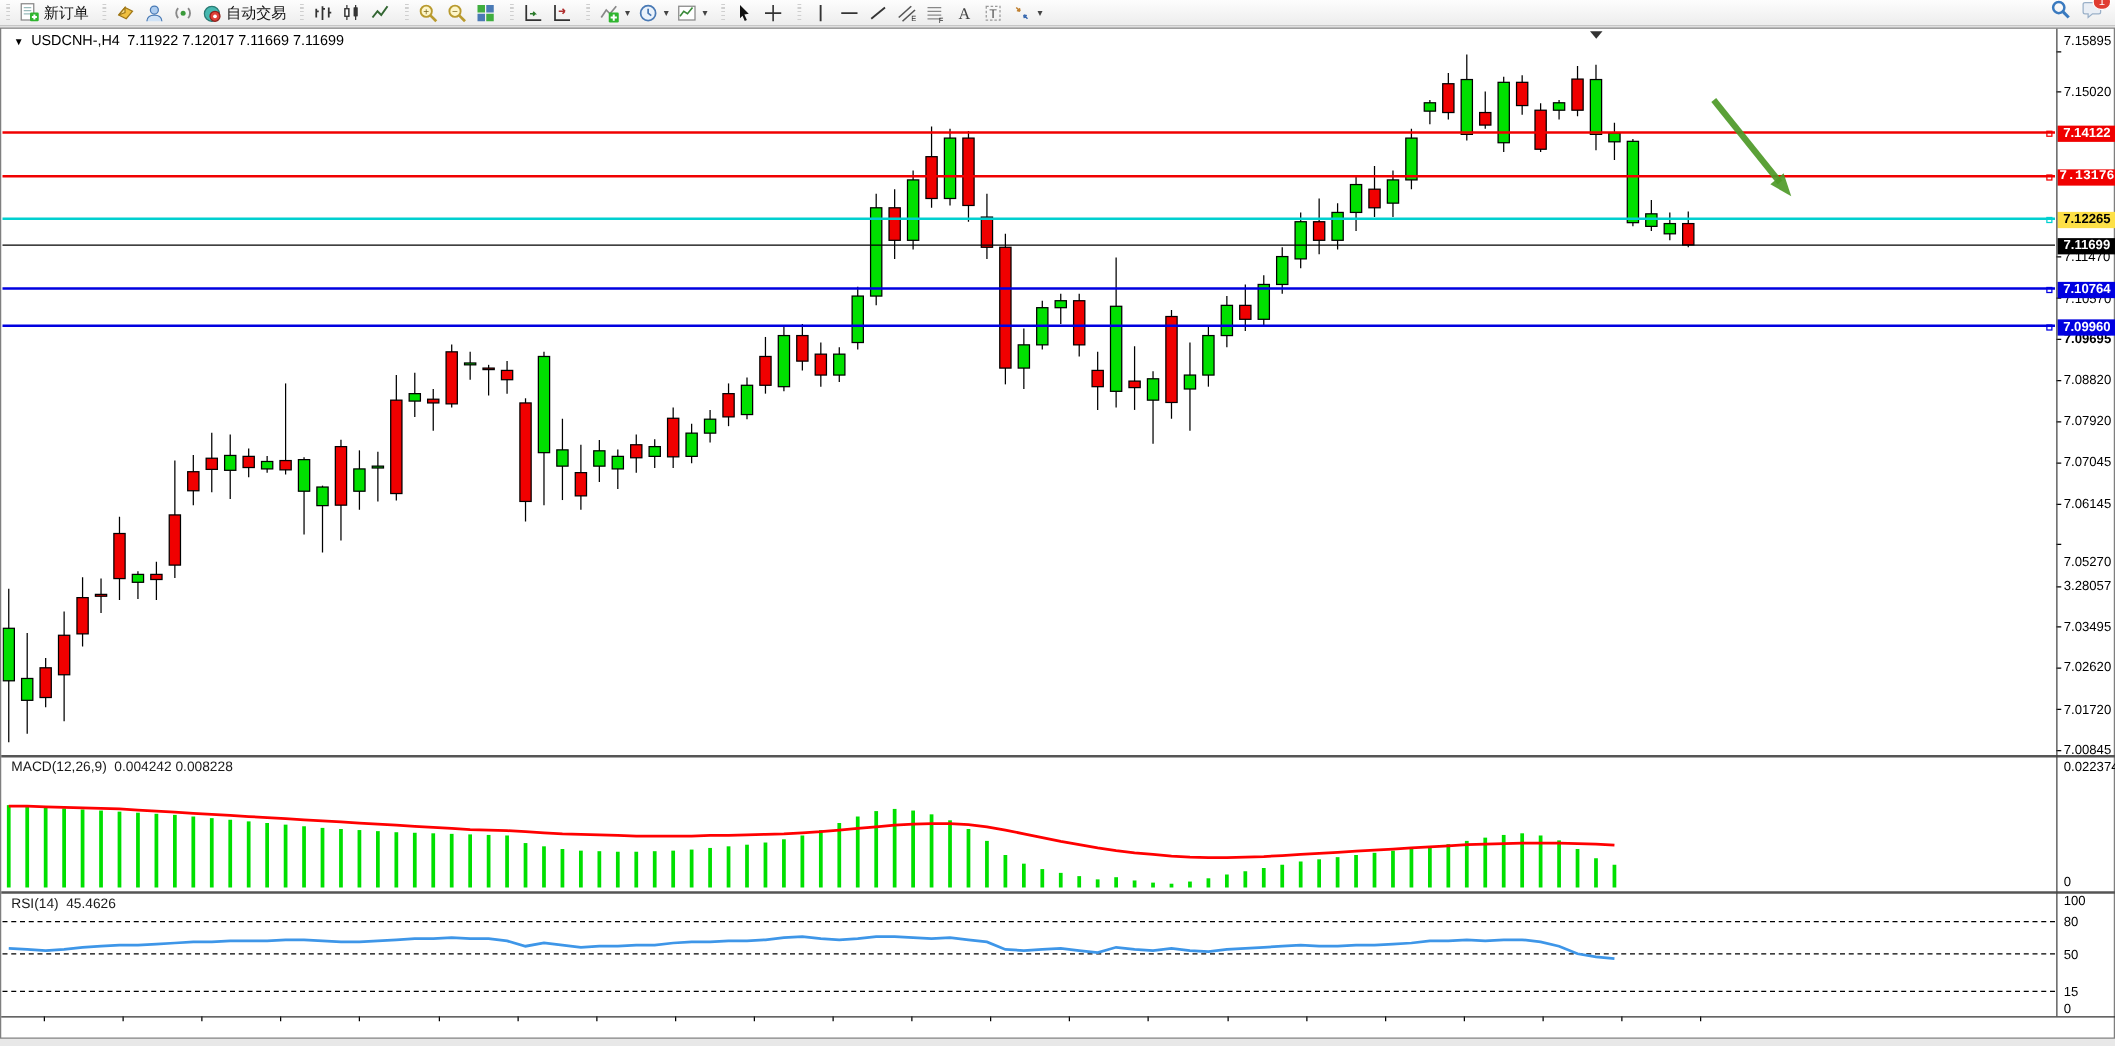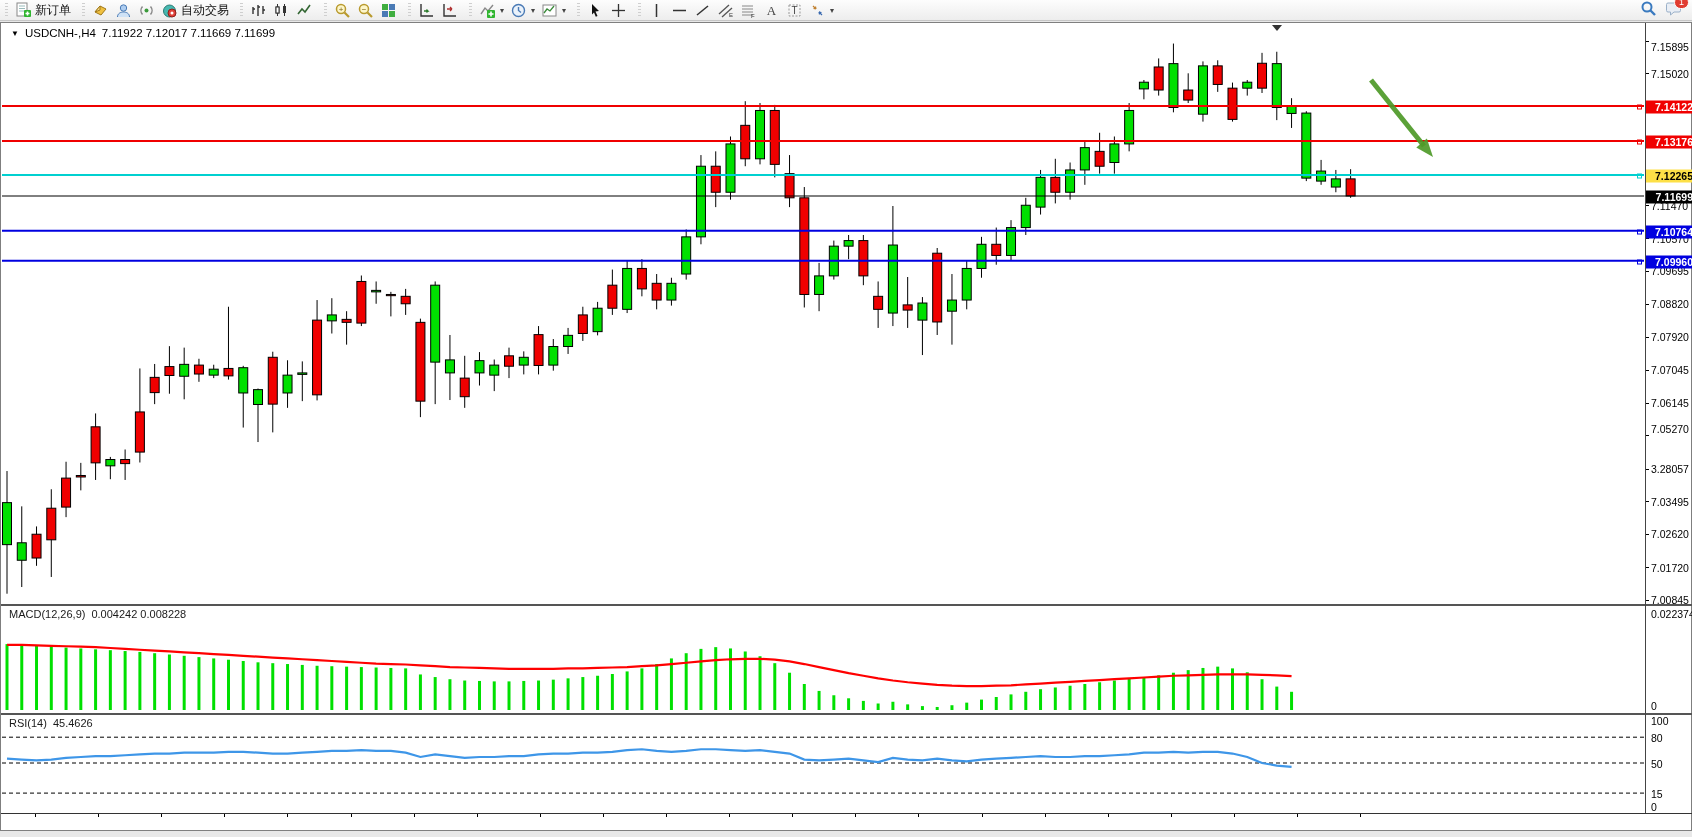--- a/index.html
+++ b/index.html
@@ -31,21 +31,21 @@
   #axis-sep { position:absolute; top:0; height:790px; left:1644px; width:1px; background:#444; }
 
   #title-row { position:absolute; left:10px; top:4px; font-size:11.5px; color:#000; display:flex; gap:6px; align-items:center;}
   #title-row .tri { font-size:8px; color:#000; }
 
   .ind-label { position:absolute; left:8px; font-size:11px; color:#1a1a1a; display:flex; gap:6px; }
 
   .tick-label { position:absolute; left:1650px; font-size:10.5px; color:#000; transform:translateY(-50%); }
   .tick-dash  { position:absolute; left:1644px; width:4px; height:1px; background:#000; }
   .badge { position:absolute; left:1645px; width:47px; height:13px; line-height:13px;
-    font-size:10.5px; font-weight:bold; text-align:right; transform:translateY(-50%); }
+    font-size:10.5px; font-weight:bold; text-align:center; transform:translateY(-50%); }
   .line-handle { position:absolute; width:5px; height:5px; background:#fff; transform:translateY(-50%); }
   .date-tick  { position:absolute; top:790px; width:1px; height:4px; background:#000; }
 
   svg#canvas { position:absolute; left:0; top:0; width:1692px; height:837px; pointer-events:none; }
 </style>
 </head>
 <body>
 
 <div id="app">
 
@@ -312,52 +312,52 @@
     <div class="ind-label" style="top:585px">
       <span>MACD(12,26,9)</span>
       <span>0.004242 0.008228</span>
     </div>
     <div class="ind-label" style="top:694px">
       <span>RSI(14)</span>
       <span>45.4626</span>
     </div>
 
     <div id="labels-layer">
-        <div class="tick-label" style="top: 24px;">7.15895</div>
+        <div class="tick-label" style="top: 10px;">7.15895</div>
         <div class="tick-dash" style="top: 17.5285px;"></div>
         <div class="tick-label" style="top: 50.5541px;">7.15020</div>
         <div class="tick-dash" style="top: 50.0541px;"></div>
         <div class="tick-label" style="top: 182.515px;">7.11470</div>
         <div class="tick-dash" style="top: 182.015px;"></div>
         <div class="tick-label" style="top: 215.97px;">7.10570</div>
         <div class="tick-dash" style="top: 215.47px;"></div>
-        <div class="tick-label" style="top: 248.496px;">7.09695</div>
+        <div class="tick-label" style="top: 248.496px; font-weight: bold;">7.09695</div>
         <div class="tick-dash" style="top: 247.996px;"></div>
         <div class="tick-label" style="top: 281.021px;">7.08820</div>
         <div class="tick-dash" style="top: 280.521px;"></div>
         <div class="tick-label" style="top: 314.476px;">7.07920</div>
         <div class="tick-dash" style="top: 313.976px;"></div>
         <div class="tick-label" style="top: 347.002px;">7.07045</div>
         <div class="tick-dash" style="top: 346.502px;"></div>
         <div class="tick-label" style="top: 380.456px;">7.06145</div>
         <div class="tick-dash" style="top: 379.956px;"></div>
-        <div class="tick-label" style="top: 406px;">7.05270</div>
+        <div class="tick-label" style="top: 427px;">7.05270</div>
         <div class="tick-dash" style="top: 412.482px;"></div>
         <div class="tick-label" style="top: 446.437px;">3.28057</div>
         <div class="tick-dash" style="top: 445.937px;"></div>
         <div class="tick-label" style="top: 478.963px;">7.03495</div>
         <div class="tick-dash" style="top: 478.463px;"></div>
         <div class="tick-label" style="top: 511.488px;">7.02620</div>
         <div class="tick-dash" style="top: 510.988px;"></div>
         <div class="tick-label" style="top: 544.943px;">7.01720</div>
         <div class="tick-dash" style="top: 544.443px;"></div>
         <div class="tick-label" style="top: 577.469px;">7.00845</div>
         <div class="tick-dash" style="top: 576.969px;"></div>
         <div class="badge" style="top: 83.9346px; background: rgb(240, 0, 0); color: rgb(255, 255, 255);">7.14122</div>
-        <div class="badge" style="top: 119.099px; background: rgb(240, 0, 0); color: rgb(255, 255, 255);">7.13176</div>
+        <div class="badge" style="top: 119.099px; background: rgb(240, 0, 0); color: rgb(255, 255, 255); font-family: Liberation Mono, monospace;">7.13176</div>
         <div class="badge" style="top: 152.963px; background: #fde047; color: rgb(0, 0, 0);">7.12265</div>
         <div class="badge" style="top: 174.003px; background: rgb(0, 0, 0); color: rgb(255, 255, 255);">7.11699</div>
         <div class="badge" style="top: 208.759px; background: rgb(0, 0, 224); color: rgb(255, 255, 255);">7.10764</div>
         <div class="badge" style="top: 238.645px; background: rgb(0, 0, 224); color: rgb(255, 255, 255);">7.09960</div>
         <div class="tick-label" style="top: 591px;">0.022374</div>
         <div class="tick-label" style="top: 683px;">0</div>
         <div class="tick-label" style="top: 698px;">100</div>
         <div class="tick-label" style="top: 715.2px;">80</div>
         <div class="tick-label" style="top: 741px;">50</div>
         <div class="tick-label" style="top: 771.1px;">15</div>

